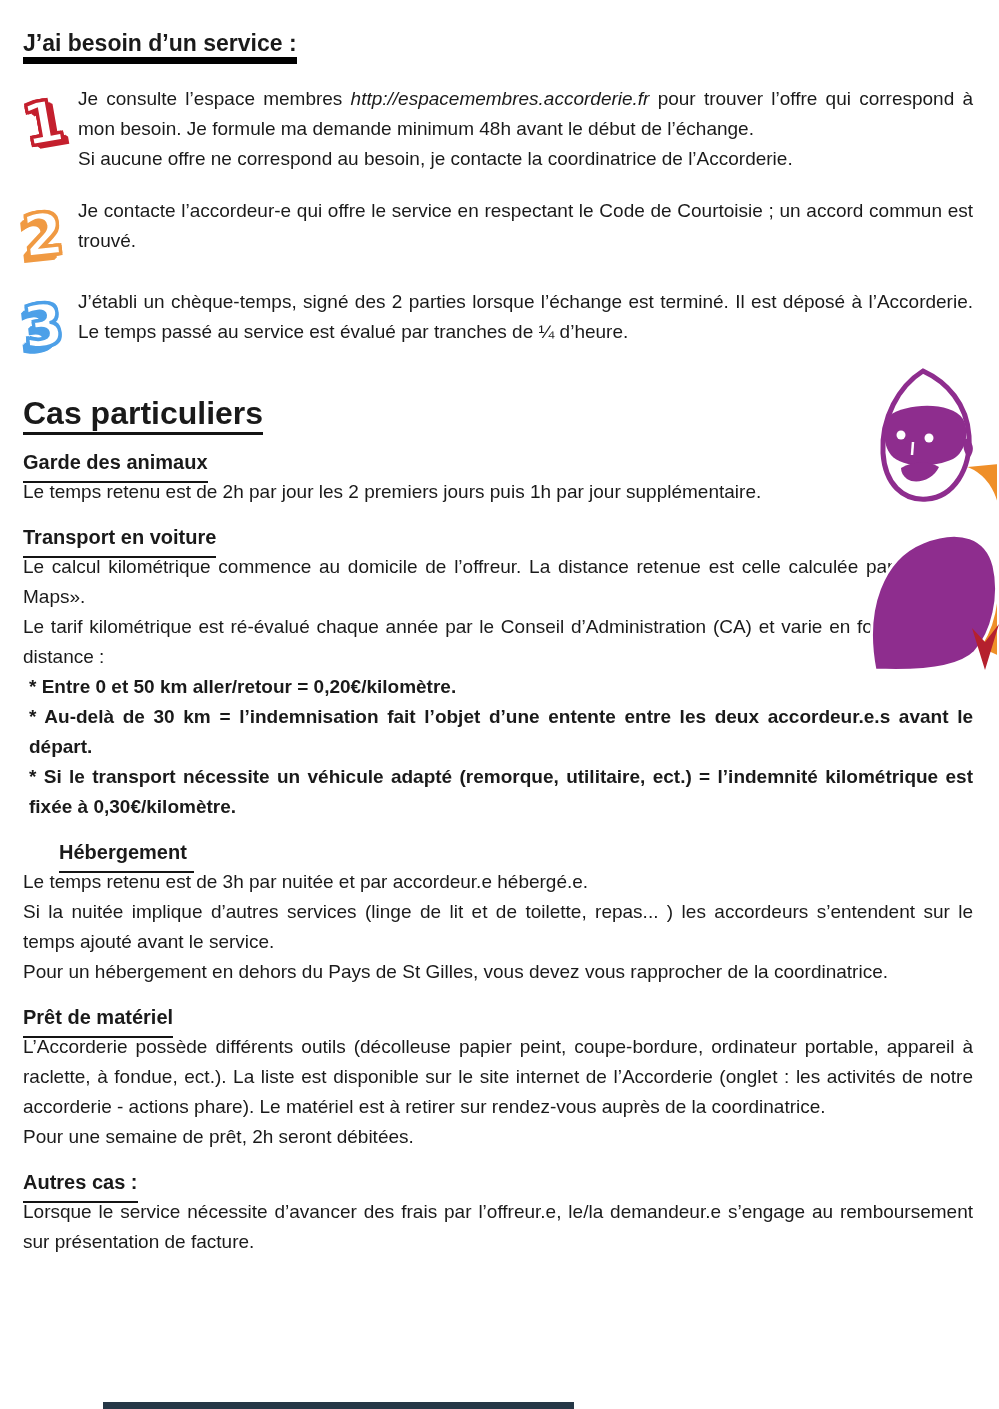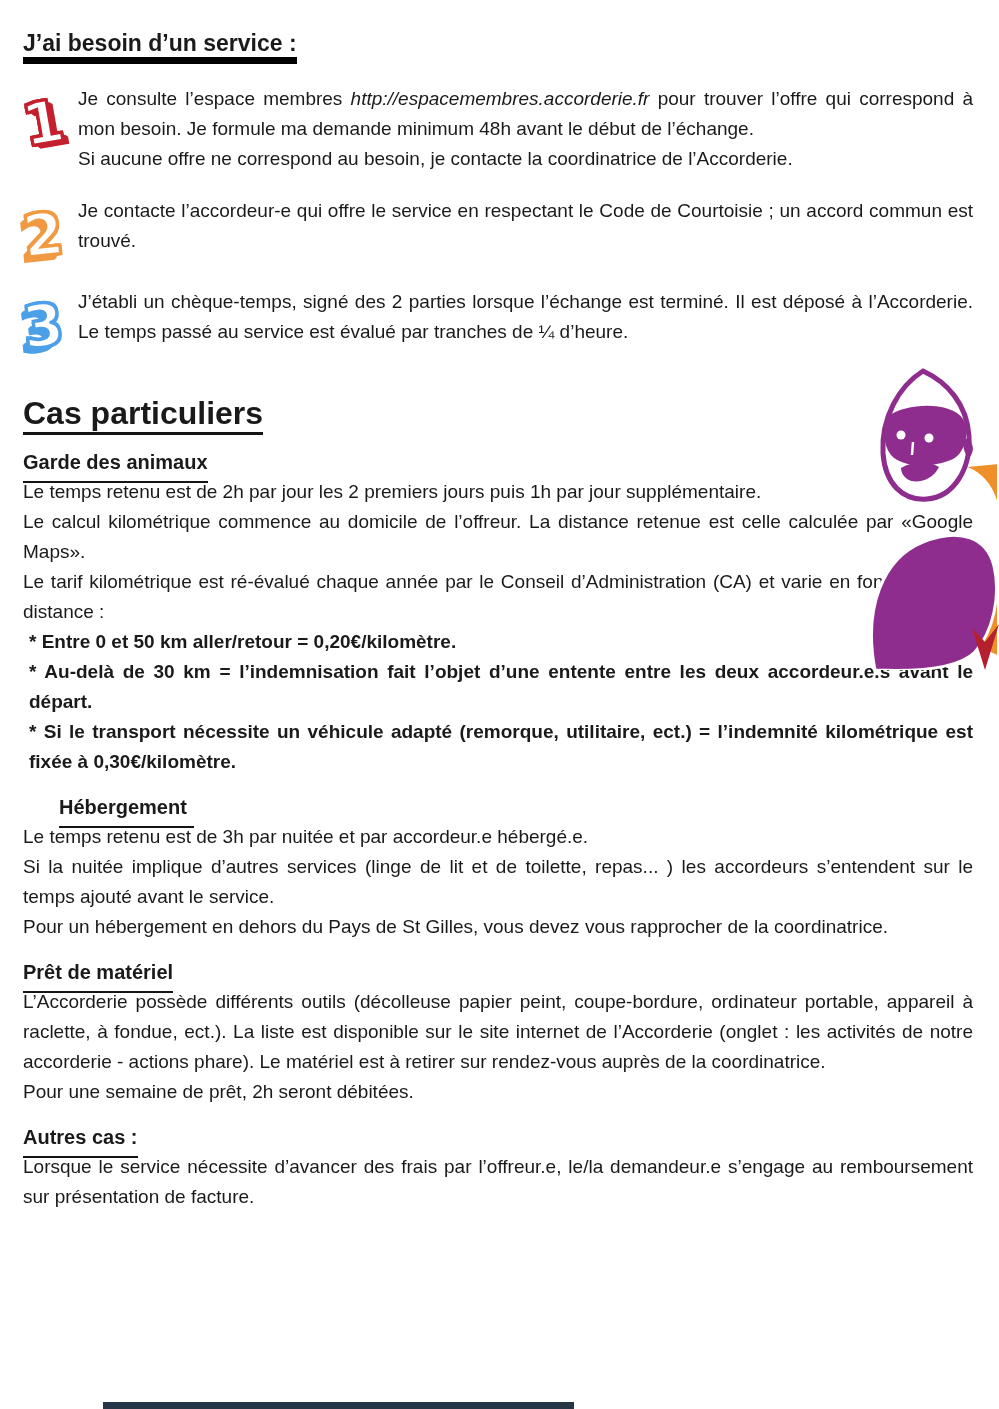--- a/index.html
+++ b/index.html
@@ -100,20 +100,21 @@
     </div>
 
     <h2><span class="hd">Cas particuliers</span></h2>
 
     <section>
       <h3><span class="hd">Garde des animaux</span></h3>
       <p class="para">Le temps retenu est de 2h par jour les 2 premiers jours puis 1h par jour supplémentaire.</p>
     </section>
 
     <section>
+      <h3><span class="hd">Transport en voiture</span></h3>
       <p class="para">Le calcul kilométrique commence au domicile de l’offreur. La distance retenue est celle calculée par «Google Maps».</p>
       <p class="para">Le tarif kilométrique est ré-évalué chaque année par le Conseil d’Administration (CA) et varie en fonction de la distance :</p>
       <p class="para bullet">* Entre 0 et 50 km aller/retour = 0,20€/kilomètre.</p>
       <p class="para bullet">* Au-delà de 30 km = l’indemnisation fait l’objet d’une entente entre les deux accordeur.e.s avant le départ.</p>
       <p class="para bullet">* Si le transport nécessite un véhicule adapté (remorque, utilitaire, ect.) = l’indemnité kilométrique est fixée à 0,30€/kilomètre.</p>
     </section>
 
     <section>
       <h3 class="trail"><span class="hd">Hébergement</span></h3>
       <p class="para">Le temps retenu est de 3h par nuitée et par accordeur.e hébergé.e.</p>

